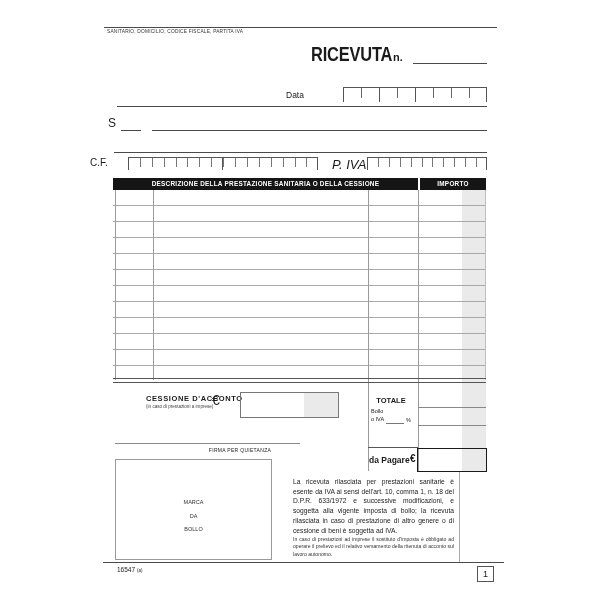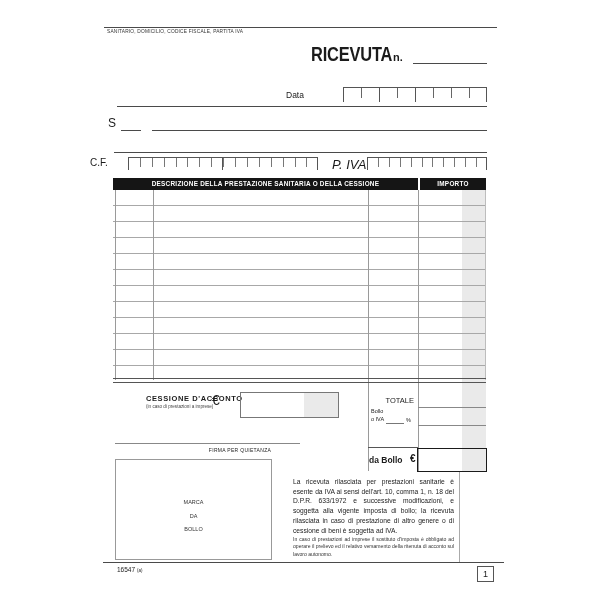--- a/index.html
+++ b/index.html
@@ -80,29 +80,29 @@
   <div class="vl" style="left:485px;top:190px;height:190px;background:#bdbdbd"></div>
   <div class="dblline"></div>
 
   <div class="txt" style="left:146px;top:394px;font-size:7.5px;font-weight:bold;letter-spacing:.6px">CESSIONE  D'ACCONTO</div>
   <div class="txt" style="left:146px;top:404px;font-size:4.6px;color:#444">(in caso di prestazioni a imprese)</div>
   <div class="txt" style="left:212px;top:392px;font-size:14px">€</div>
   <div class="box" style="left:240px;top:392px;width:97px;height:24px;border:1px solid #777">
     <div style="position:absolute;right:0;top:0;width:34px;height:100%;background:#eaeaea"></div>
   </div>
 
-  <div class="txt" style="left:368px;top:396px;width:46px;text-align:right;font-size:7.5px;font-weight:normal">TOTALE</div>
+  <div class="txt" style="left:368px;top:396px;width:46px;text-align:center;font-size:7.5px;font-weight:bold">TOTALE</div>
   <div class="hl" style="left:418px;top:407px;width:68px;background:#888"></div>
   <div class="txt" style="left:371px;top:408px;font-size:5.5px">Bollo</div>
   <div class="txt" style="left:371px;top:416px;font-size:5.5px">o IVA</div>
   <div class="hl" style="left:386px;top:423px;width:18px;background:#777"></div>
   <div class="txt" style="left:406px;top:417px;font-size:5.5px">%</div>
   <div class="hl" style="left:418px;top:425px;width:68px;background:#888"></div>
   <div class="hl" style="left:368px;top:447px;width:50px;background:#555"></div>
-  <div class="txt" style="left:369px;top:455px;font-size:8.5px;font-weight:bold">da Bollo</div>
+  <div class="txt" style="left:369px;top:455px;font-size:8.5px;font-weight:bold">da Pagare</div>
   <div class="txt" style="left:410px;top:453px;font-size:10px;font-weight:bold">€</div>
   <div class="box" style="left:417px;top:448px;width:68px;height:22px;border:1.5px solid #1a1a1a"></div>
 
   <div class="hl" style="left:115px;top:443px;width:185px;background:#888"></div>
   <div class="txt" style="left:180px;top:447px;width:120px;text-align:center;font-size:5px;letter-spacing:.3px">FIRMA PER QUIETANZA</div>
 
   <div class="box" style="left:115px;top:459px;width:155px;height:99px;border:1px solid #999">
     <div style="position:absolute;left:0;top:36px;width:100%;text-align:center;font-size:5.5px;line-height:13.5px;color:#333">
       <div>MARCA</div>
       <div>DA</div>

